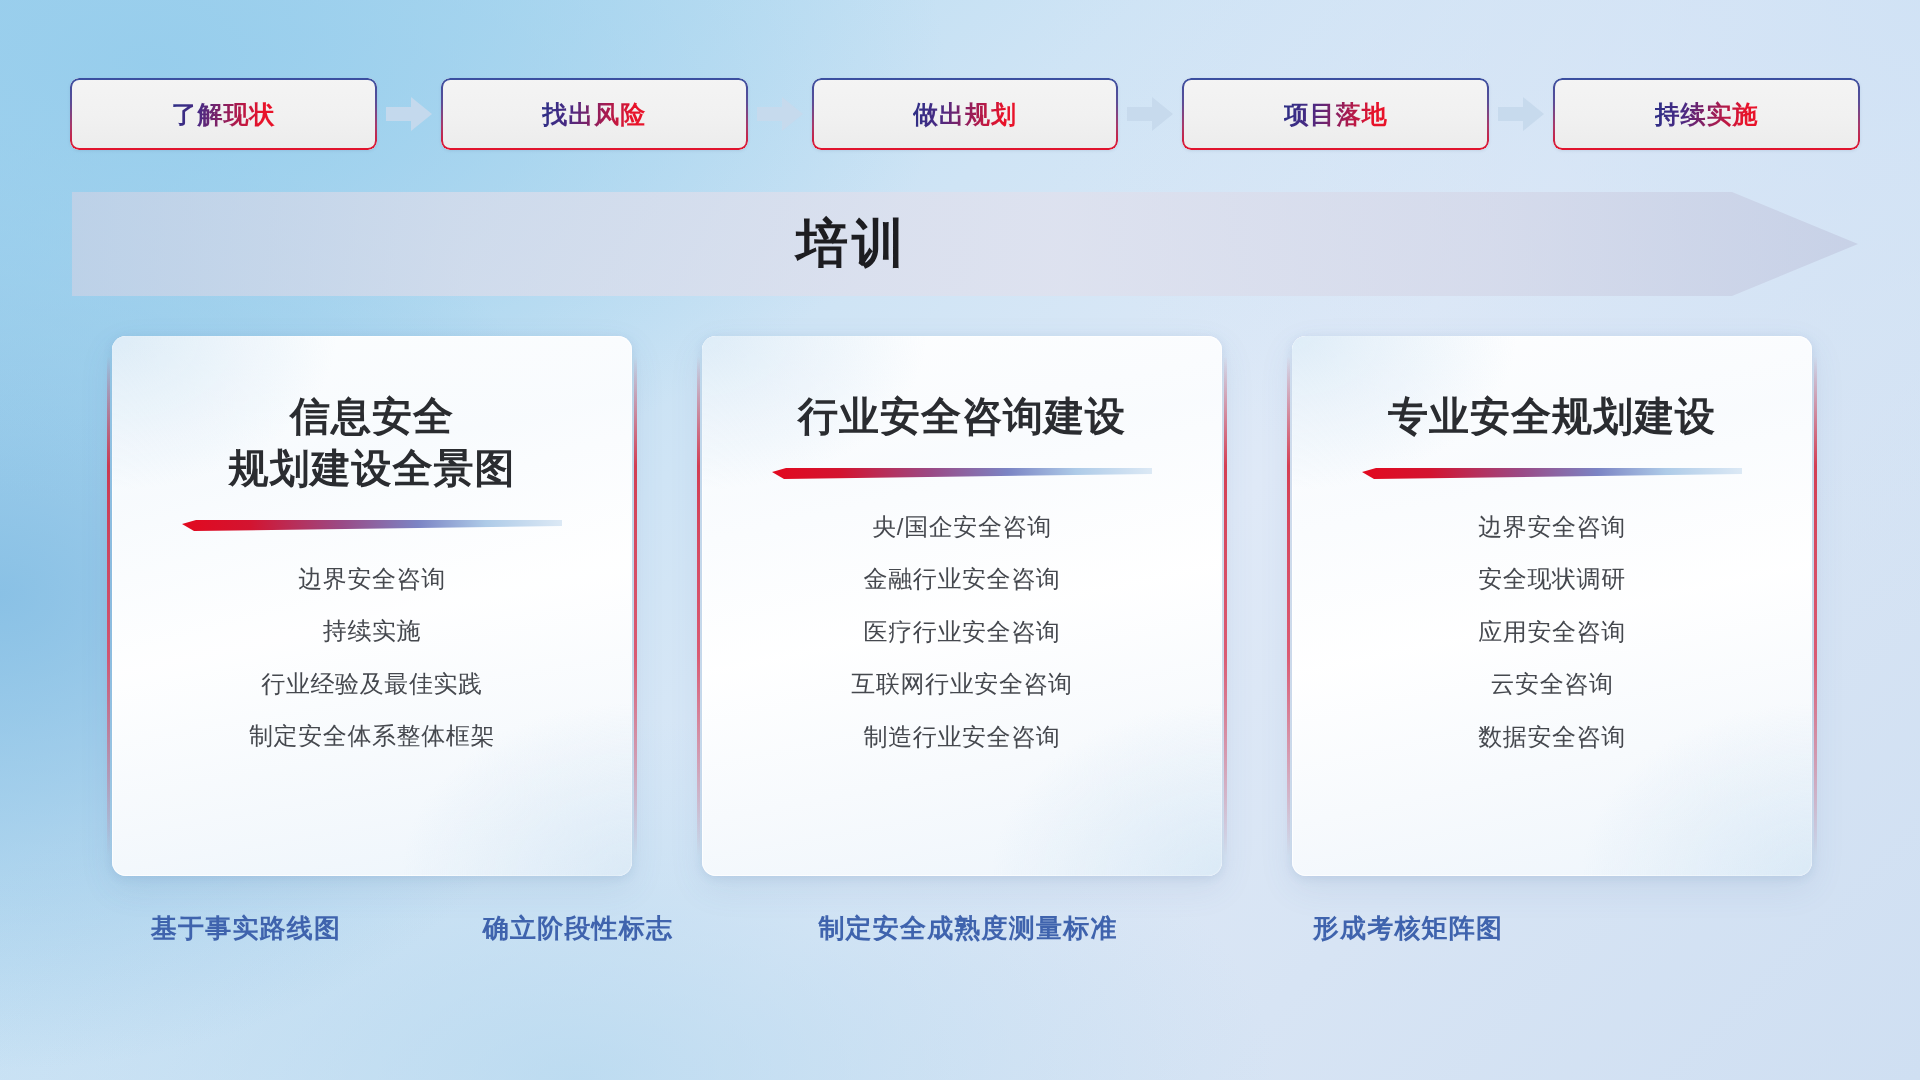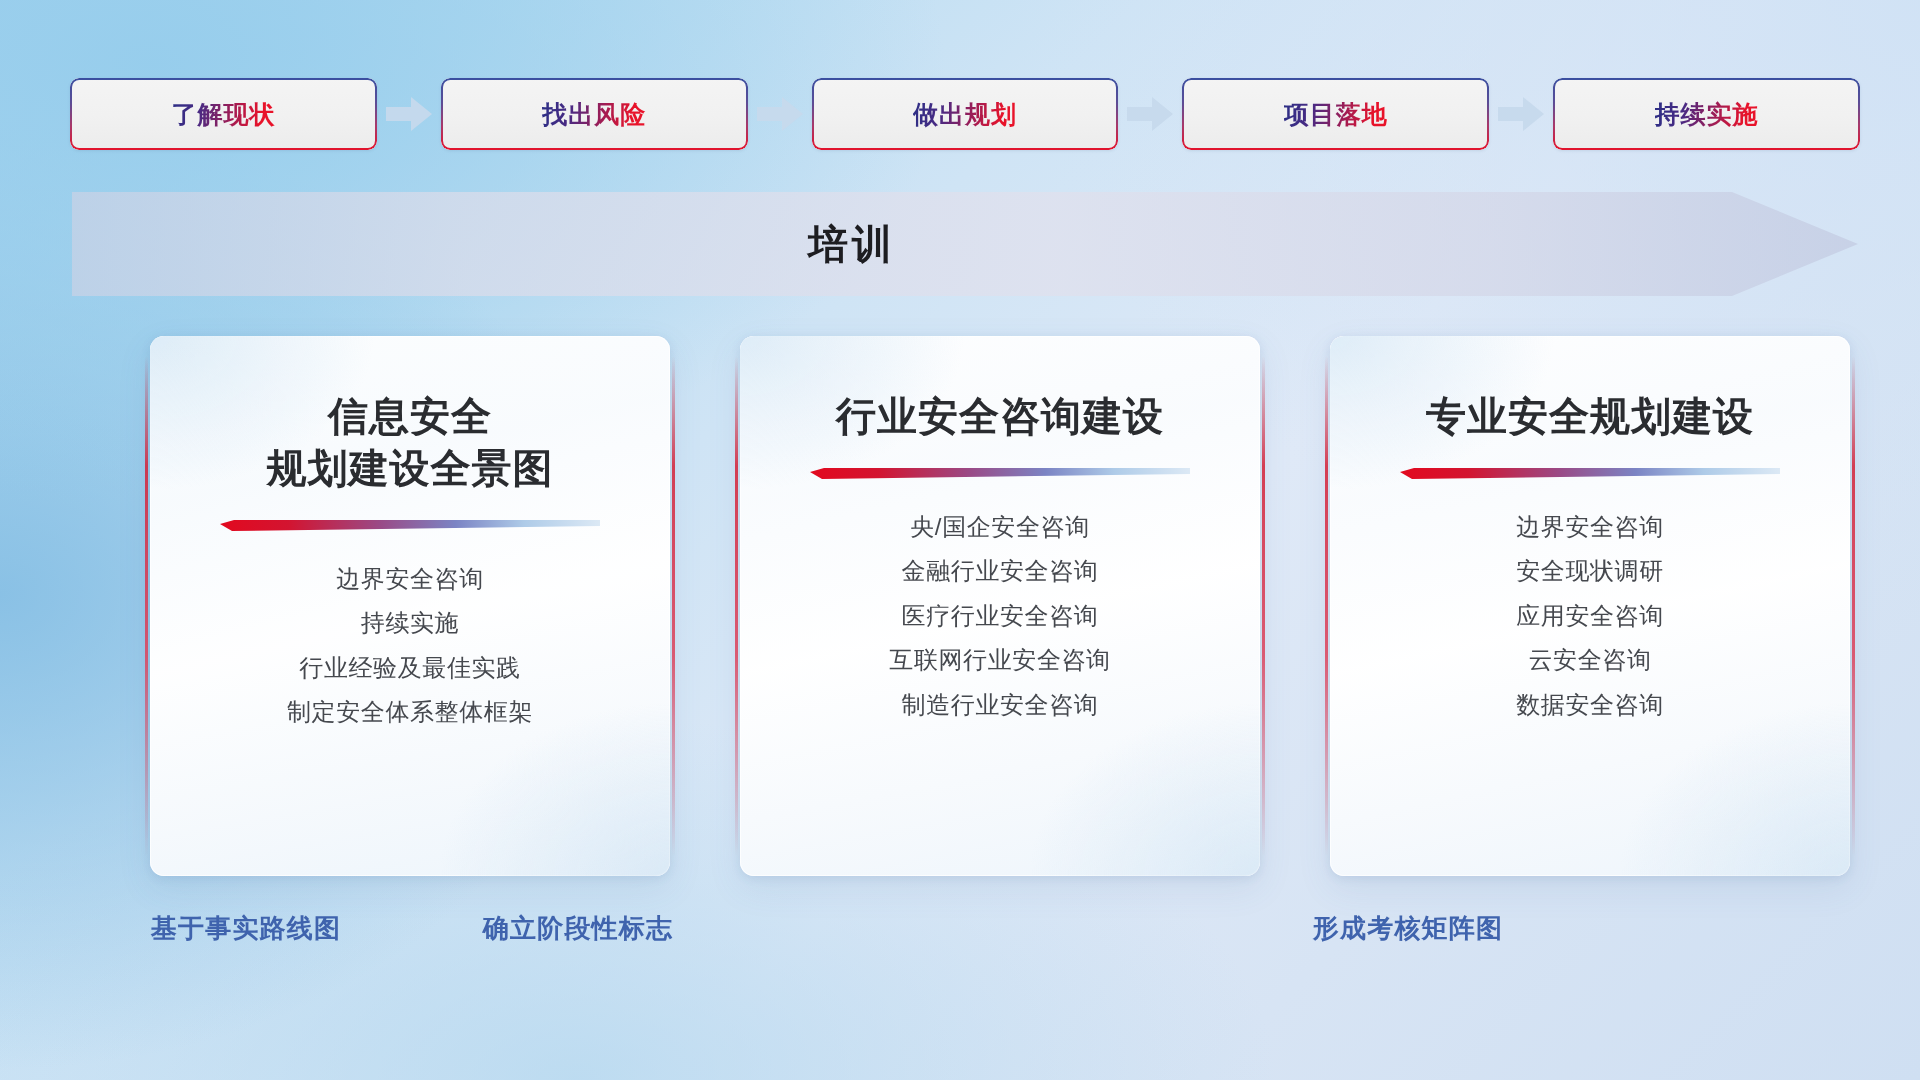--- a/index.html
+++ b/index.html
@@ -105,36 +105,35 @@
   }
   .banner svg { position: absolute; inset: 0; width: 100%; height: 100%; }
   .banner-label {
     position: absolute;
     top: 0; left: 0;
     width: 1560px;
     height: 104px;
     display: flex;
     align-items: center;
     justify-content: center;
-    font-size: 40px;
+    font-size: 52px;
     font-weight: 700;
     color: #1d1d21;
     letter-spacing: 4px;
   }
 
   
   .cards-row {
     position: absolute;
     top: 336px; left: 112px;
     width: 1700px;
     height: 540px;
     display: flex;
     gap: 70px;
     z-index: 4;
-    margin-left: 38px;
   }
   .card-slot { position: relative; flex: 1 1 0; height: 540px; }
 
   
   .card-rail {
     position: absolute;
     left: -5px; top: 20px;
     width: 3px; height: 500px;
     border-radius: 3px;
     background: linear-gradient(180deg, rgba(230,30,50,0) 0%, #e01e32 22%, #e8425a 60%, rgba(230,30,50,0) 100%);
@@ -191,21 +190,21 @@
     margin: 26px 0 6px;
   }
   .card-divider svg { display: block; width: 100%; height: 100%; }
 
   .card-list {
     position: relative;
     margin-top: 26px;
     display: flex;
     flex-direction: column;
     align-items: center;
-    gap: 12px;
+    gap: 20px;
     list-style: none;
   }
   .card-list li {
     font-size: 24px;
     color: #45484e;
     letter-spacing: 0.6px;
     line-height: 1.35;
     white-space: nowrap;
   }
 
@@ -384,16 +383,17 @@
           <li>数据安全咨询</li>
         </ul>
       </div>
     </div>
 
   </div>
 
   <div class="footer-row">
     <div class="footer-label" style="left:246px">基于事实路线图</div>
     <div class="footer-label" style="left:578px">确立阶段性标志</div>
+    <div class="footer-label" style="left:968px">制定安全成熟度测量标准</div>
     <div class="footer-label" style="left:1408px">形成考核矩阵图</div>
   </div>
 
 </div>
 
 </body></html>

